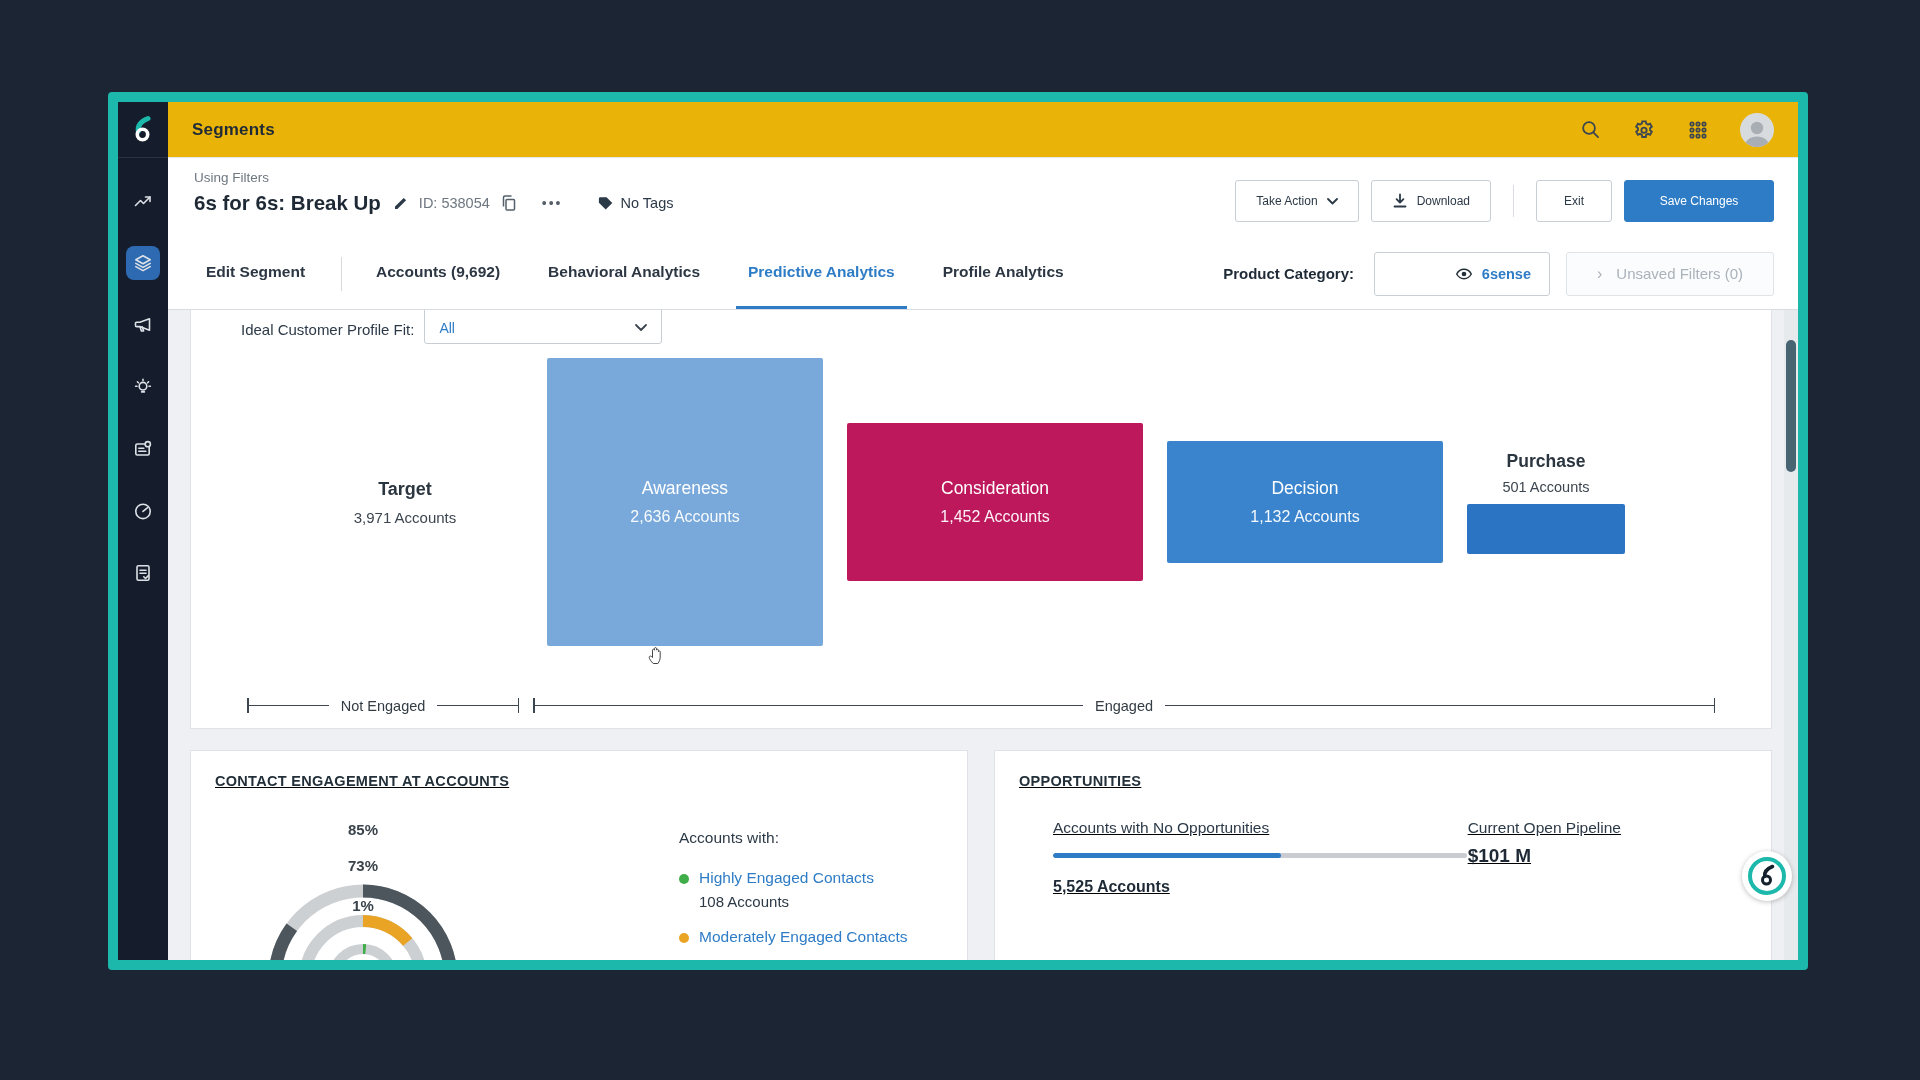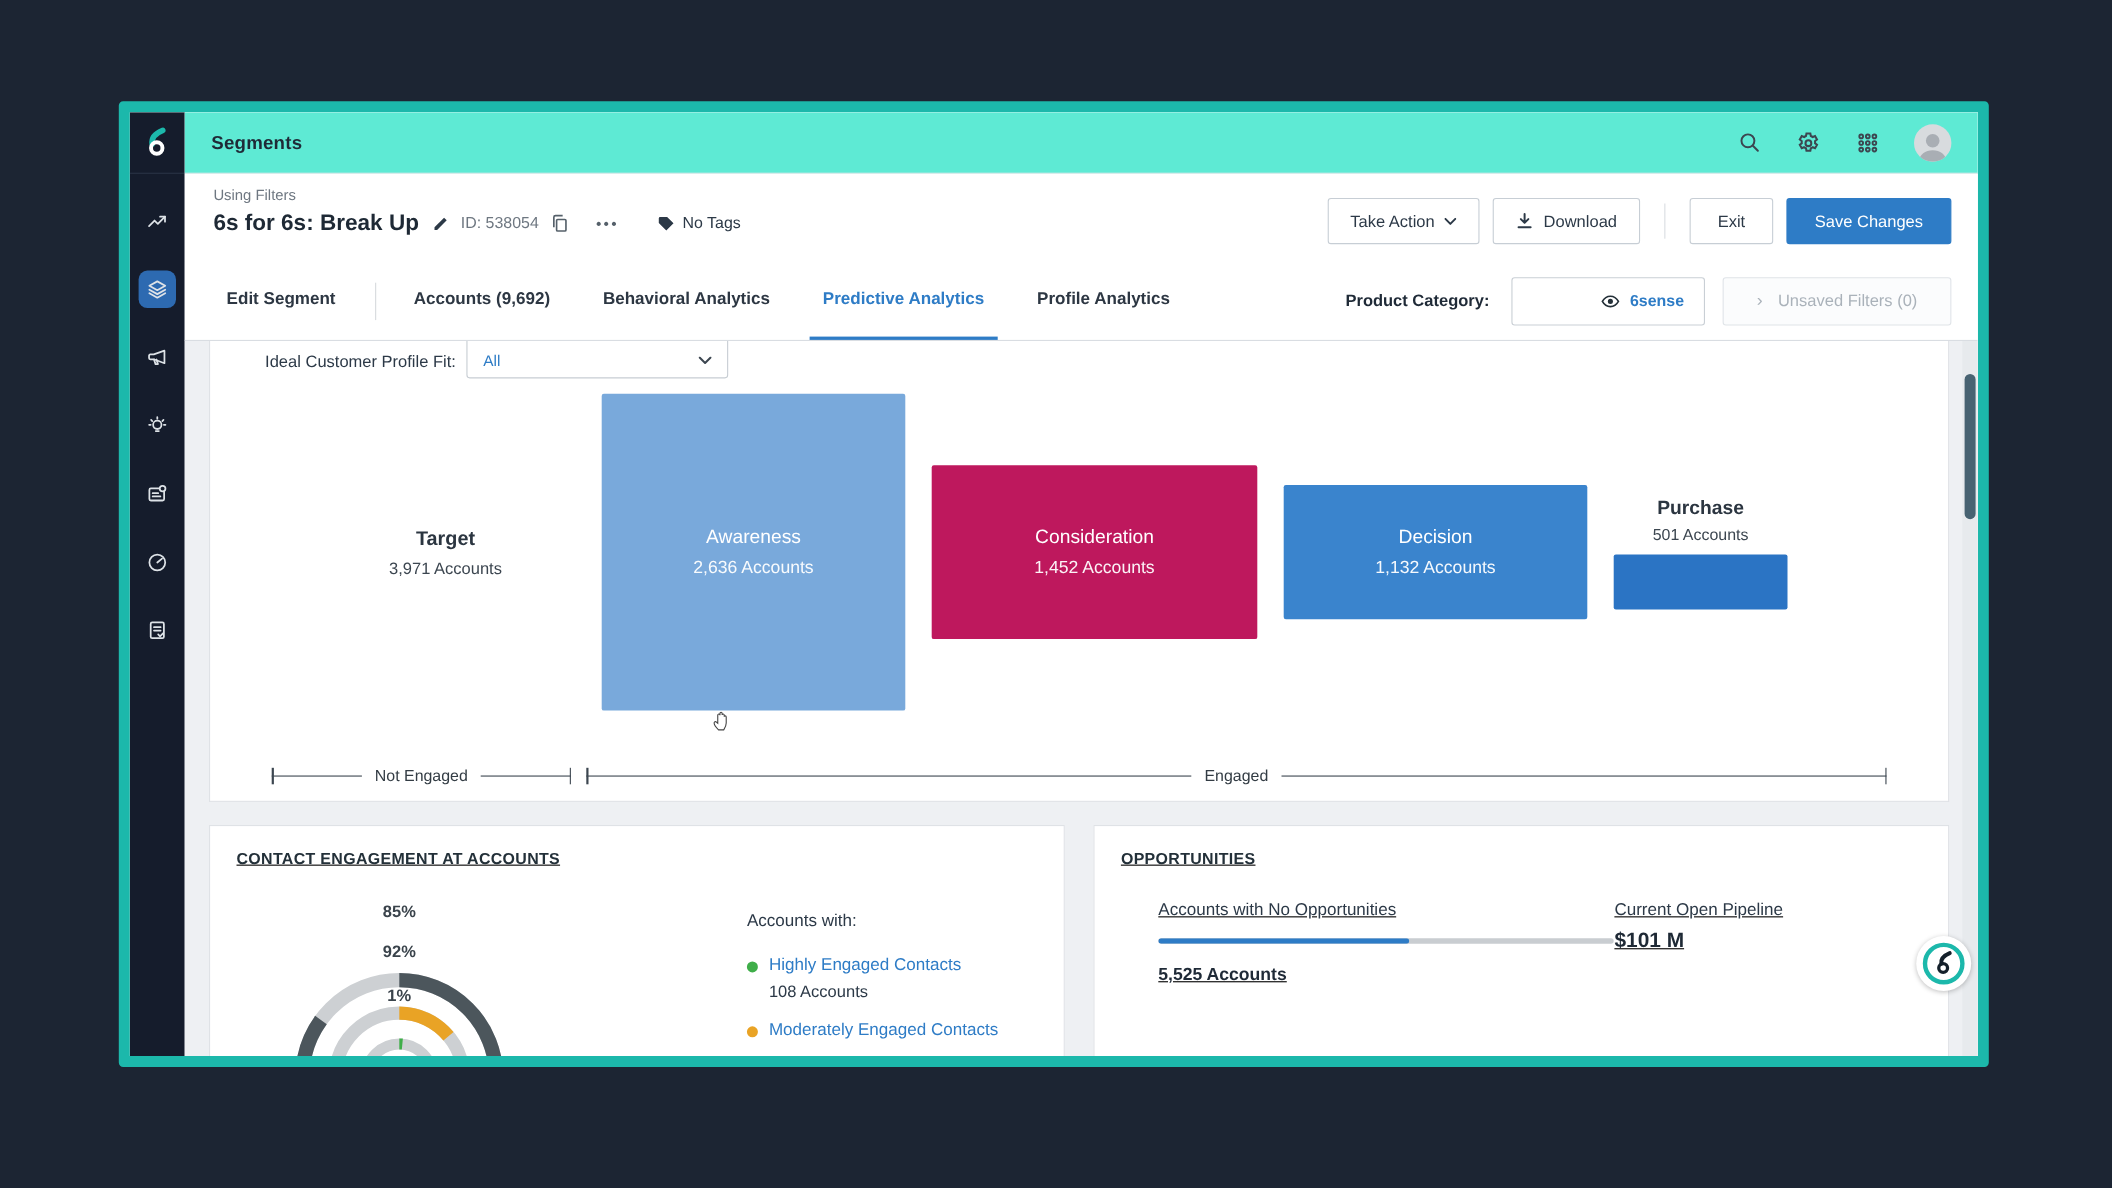--- a/index.html
+++ b/index.html
@@ -14,40 +14,40 @@
   .logo-cell { width:50px; height:56px; display:flex; align-items:center; justify-content:center; border-bottom:1px solid #2a3346; }
   .side-icons { display:flex; flex-direction:column; align-items:center; margin-top:26px; gap:28px; }
   .side-icon { width:34px; height:34px; display:flex; align-items:center; justify-content:center; border-radius:8px; cursor:pointer; }
   .side-icon.active { background:#2d6ab1; }
   .side-icon svg { stroke:#dde2e7; fill:none; stroke-width:1.6; stroke-linecap:round; stroke-linejoin:round; }
 
   
   .main { flex:1; display:flex; flex-direction:column; background:#fff; min-width:0; }
 
   .topbar { height:56px; flex:0 0 56px; display:flex; align-items:center; justify-content:space-between;
-    padding:0 24px; border-bottom:1px solid #e4e7ea; background:#5eead4; }
+    padding:0 24px; border-bottom:1px solid #e4e7ea; background:#eab308; }
   .tb-title { font-size:17px; font-weight:700; color:#1f2a37; letter-spacing:.2px; }
   .tb-right { display:flex; align-items:center; gap:30px; }
   .tb-icon { width:24px; height:24px; display:flex; align-items:center; justify-content:center; cursor:pointer; }
   .tb-icon svg { stroke:#3c4650; fill:none; stroke-width:1.7; stroke-linecap:round; }
   .avatar { width:34px; height:34px; border-radius:50%; background:#d8dbde; overflow:hidden; display:flex; align-items:flex-end; justify-content:center; cursor:pointer; }
 
   
   .header-row { display:flex; align-items:flex-start; justify-content:space-between; padding:12px 24px 16px 26px; background:#fff; }
   .using-filters { font-size:13.5px; color:#6e7781; margin-bottom:6px; }
   .title-line { display:flex; align-items:center; gap:10px; }
   .seg-title { font-size:20.5px; font-weight:700; color:#1e2935; margin-right:2px; }
   .seg-id { font-size:14.5px; color:#6e7781; }
   .dots { font-size:14px; color:#55606a; letter-spacing:2px; margin:0 14px; cursor:pointer; }
   .no-tags { display:flex; align-items:center; gap:7px; font-size:14.5px; color:#2c3947; margin-left:10px; }
   .icon-btn { display:flex; align-items:center; cursor:pointer; }
 
   .hdr-buttons { display:flex; align-items:center; gap:12px; padding-top:10px; }
   .btn { height:42px; border:1px solid #c7ced5; border-radius:3px; background:#fff; color:#2c3947;
-    font-size:15px; font-family:inherit; display:flex; align-items:center; justify-content:center; gap:9px; padding:0 20px; cursor:pointer; }
+    font-size:12px; font-family:inherit; display:flex; align-items:center; justify-content:center; gap:9px; padding:0 20px; cursor:pointer; }
   .btn-primary { background:#2e7cc6; border-color:#2e7cc6; color:#fff; min-width:150px; }
   .btn svg { stroke:currentColor; fill:none; stroke-width:1.8; stroke-linecap:round; stroke-linejoin:round; }
   .v-divider { width:1px; height:32px; background:#d9dde1; margin:0 10px; }
 
   
   .tabbar { display:flex; align-items:stretch; justify-content:space-between; border-bottom:1px solid #d9dde2; background:#fff; height:72px; padding:0 24px 0 26px; }
   .tabs { display:flex; align-items:stretch; }
   .tab { display:flex; align-items:center; font-size:15.5px; font-weight:700; color:#2d3743; padding:0 12px; margin-right:24px; border-bottom:3px solid transparent; cursor:pointer; white-space:nowrap; }
   .tab.active { color:#2e7cc6; border-bottom-color:#2e7cc6; }
   .tab-sep { width:1px; background:#d6dadd; height:34px; align-self:center; margin:0 22px 0 0; }
@@ -362,21 +362,21 @@
           </div>
         </div>
       </div>
 
       <div class="cards-row">
         <div class="card">
           <div class="card-title">CONTACT ENGAGEMENT AT ACCOUNTS</div>
 
           <div class="gauge-wrap">
             <div class="gauge-label gl-0">85%</div>
-            <div class="gauge-label gl-1">92%</div>
+            <div class="gauge-label gl-1">73%</div>
             <div class="gauge-label gl-2">1%</div>
             <svg width="220" height="112" viewBox="0 0 220 112">
               <g fill="none" transform="rotate(-90 110 110)">
                 <circle cx="110" cy="110" r="88" stroke="#cdd0d3" stroke-width="13" pathLength="100"></circle>
                 <circle cx="110" cy="110" r="88" stroke="#4c565c" stroke-width="13" pathLength="100" stroke-dasharray="85 15"></circle>
                 <circle cx="110" cy="110" r="58" stroke="#cdd0d3" stroke-width="12" pathLength="100"></circle>
                 <circle cx="110" cy="110" r="58" stroke="#e9a325" stroke-width="12" pathLength="100" stroke-dasharray="14 86"></circle>
                 <circle cx="110" cy="110" r="30" stroke="#cdd0d3" stroke-width="10" pathLength="100"></circle>
                 <circle cx="110" cy="110" r="30" stroke="#3fae49" stroke-width="10" pathLength="100" stroke-dasharray="1.5 98.5"></circle>
                 <circle cx="110" cy="110" r="12" stroke="#cdd0d3" stroke-width="7" pathLength="100"></circle>

